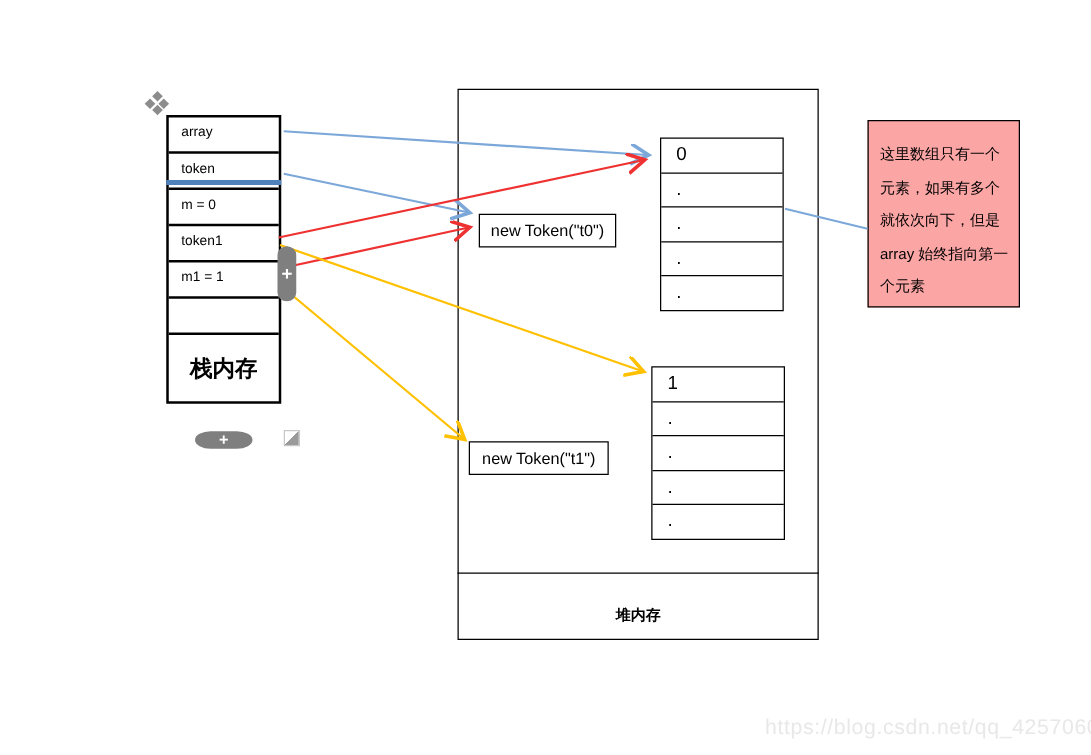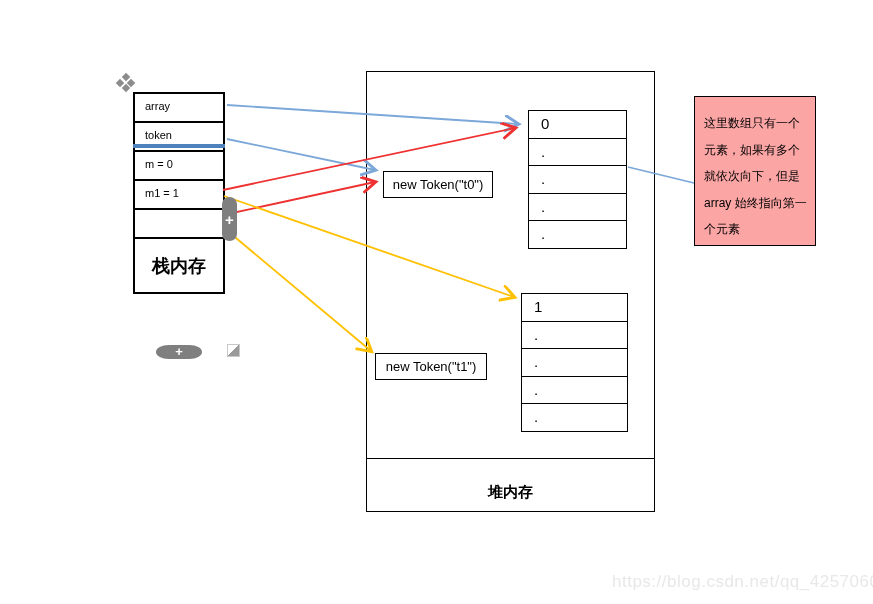--- a/index.html
+++ b/index.html
@@ -15,21 +15,21 @@
              font-size:11px;position:relative;}
   .stack-row:last-of-type{border-bottom:2px solid #000;}
   .stack-title{height:53px;display:flex;align-items:center;justify-content:center;
                font-family:Liberation Serif, serif;font-weight:bold;font-size:18px;}
   .token-underline{left:133px;top:144px;width:92px;height:4px;background:#4F81BD;z-index:3;}
 
   
   .heap-box{left:366px;top:71px;width:289px;height:441px;border:1.5px solid #000;background:transparent;}
   .heap-divider{left:366px;top:458px;width:289px;height:0;border-top:1.5px solid #000;}
   .heap-title{left:366px;top:458px;width:289px;height:68px;display:flex;align-items:center;
-              justify-content:center;font-family:Liberation Sans, sans-serif;font-weight:bold;font-size:15px;}
+              justify-content:center;font-family:Liberation Sans, sans-serif;font-weight:bold;font-size:12px;}
   .mem-array{border:1.5px solid #000;background:#fff;}
   .mem-array .cell{height:26.5px;border-bottom:1.5px solid #000;line-height:26px;
                    padding-left:12px;font-size:15px;}
   .mem-array .cell:last-child{border-bottom:none;}
   .array-top{left:528px;top:110px;width:99px;}
   .array-bottom{left:521px;top:293px;width:107px;}
 
   .token-box{border:1.2px solid #000;background:#fff;display:flex;align-items:center;
              justify-content:center;font-size:13px;}
   .token0-box{left:383px;top:171px;width:110px;height:27px;}
@@ -92,20 +92,21 @@
     <i></i>
       <i></i>
       <i></i>
       <i></i>
   </div>
 
   <div class="abs stack-table">
     <div class="stack-row">array</div>
     <div class="stack-row">token</div>
     <div class="stack-row">m = 0</div>
+    <div class="stack-row">token1</div>
     <div class="stack-row">m1 = 1</div>
     <div class="stack-row"></div>
     <div class="stack-title">栈内存</div>
   </div>
   <div class="abs token-underline"></div>
 
   <div class="abs add-handle add-right">+</div>
   <div class="abs add-handle add-bottom">+</div>
   <div class="abs resize-handle"></div>
 

